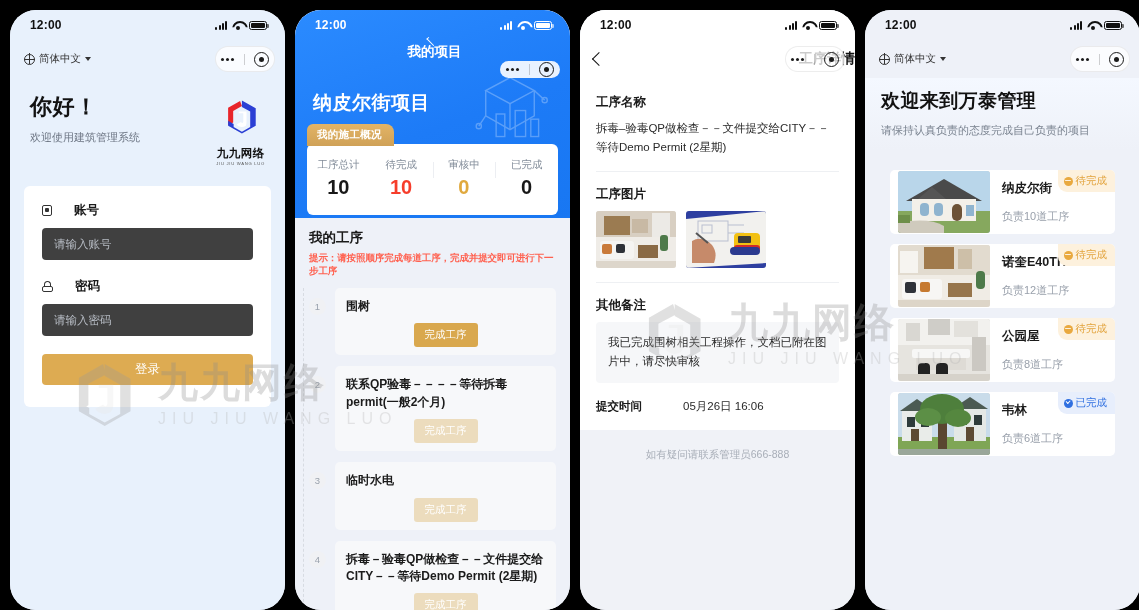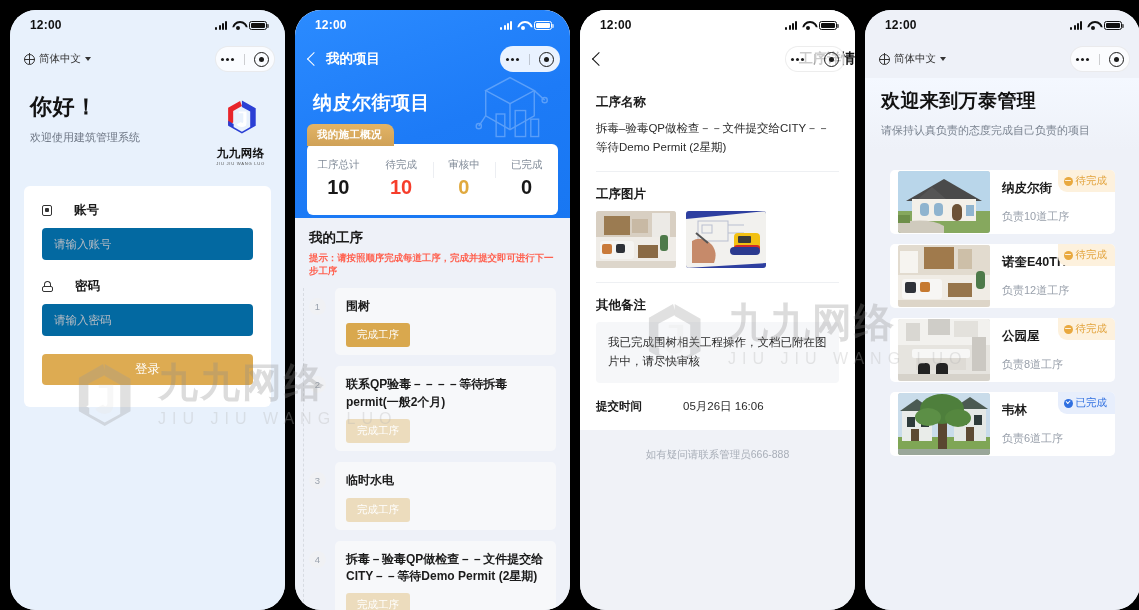--- a/index.html
+++ b/index.html
@@ -186,21 +186,21 @@
   .ic-card {
     width:10px;height:11px;border:1.4px solid #333;border-radius:2px;display:inline-block;position:relative;box-sizing:border-box;
   }
   .ic-card::after{content:"";position:absolute;left:1.5px;top:2px;width:4px;height:4px;background:#333;border-radius:1px;}
   .ic-lock {
     width:11px;height:11px;display:inline-block;position:relative;
   }
   .ic-lock::before{content:"";position:absolute;left:2px;top:0;width:7px;height:6px;border:1.4px solid #333;border-bottom:none;border-radius:4px 4px 0 0;box-sizing:border-box;}
   .ic-lock::after{content:"";position:absolute;left:0;bottom:0;width:11px;height:6px;border:1.4px solid #333;border-radius:2px;box-sizing:border-box;}
   .inp {
-    background: #0369a1;
+    background: #404040;
     border-radius: 4px;
     height: 32px;
     display: flex; align-items: center;
     padding: 0 12px;
     font-size: 11.5px;
     color: #b6bbc3;
     margin-bottom: 18px;
   }
   .btn-login {
     height: 31px;
@@ -211,21 +211,21 @@
     display:flex;align-items:center;justify-content:center;
     margin-top: 4px;
     border: none;
     width: 100%;
     font-family: inherit;
   }
 
   
   .s2 { background: #eef1f8; }
   .s2 .statusbar { color: #fff; }
-  .s2 .navbar { color: #fff; }
+  .s2 .navbar { color: #fff; flex-direction: column; }
   .s2-bluehead {
     position: absolute; left:0; right:0; top:0; height: 208px;
     background: linear-gradient(160deg,#2b8bff 0%,#1d7bf7 55%,#1877f2 100%);
     z-index: 0;
   }
   .s2-deco {
     position:absolute; right:6px; top:52px; width:108px; height:104px;
     opacity:.30; z-index:1; pointer-events:none;
   }
   .s2-body { position: relative; z-index: 2; display:flex; flex-direction:column; flex:1; min-height:0;}
@@ -277,21 +277,21 @@
   }
   .step-line {
     position:absolute; left:8px; top:0; bottom:-12px; width:0;
     border-left:1px dashed #d7dbe2; z-index:1;
   }
   .step-card {
     flex:1; background:#f7f8fa; border-radius:5px;
     padding: 10px 11px 8px 11px; min-width:0;
   }
   .step-name { font-size:12px; font-weight:bold; color:#1b1b1b; line-height:1.45;}
-  .step-act { display:flex; justify-content:flex-start; margin-top: 8px;}
+  .step-act { display:flex; justify-content:center; margin-top: 8px;}
   .btn-done {
     background:#d9a84e; color:#fff;
     font-size:10.5px; border-radius:3px;
     padding: 5px 11px; border:none; font-family:inherit;
   }
   .btn-done.dim { background:#ecdcbd; color:#fff; }
 
   
   .s3 { background: #f0f2f7; }
   .s3 .statusbar { color:#111; }

